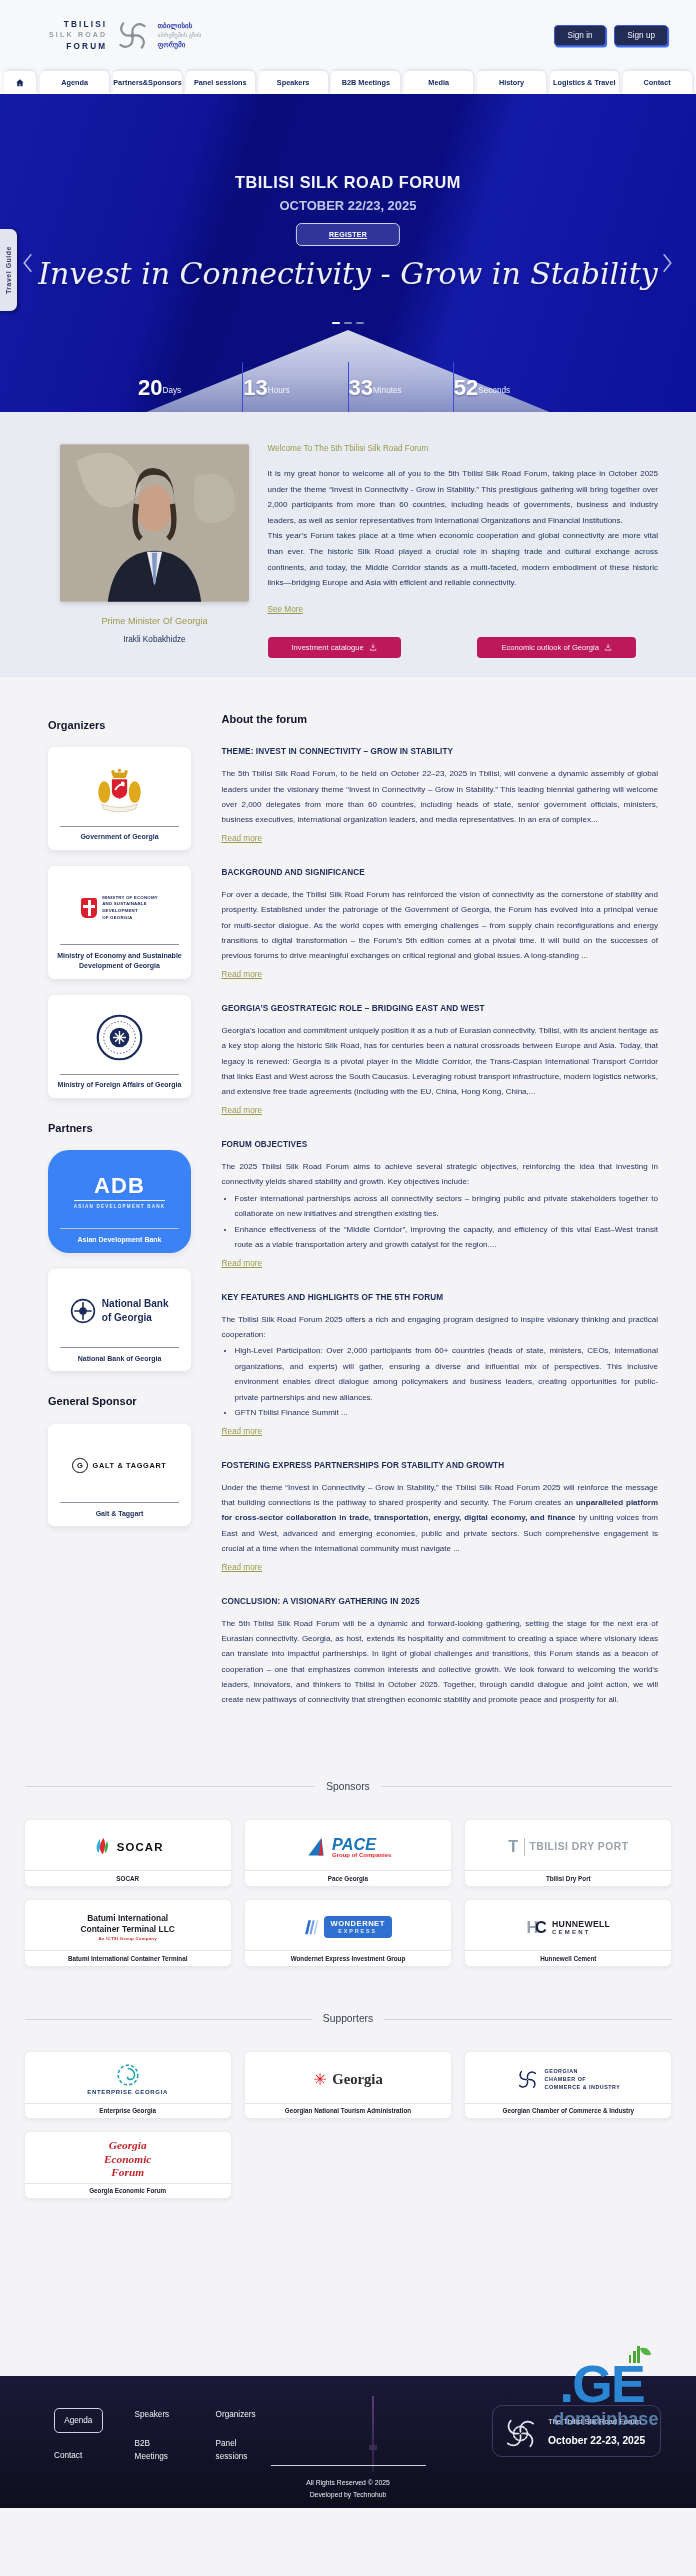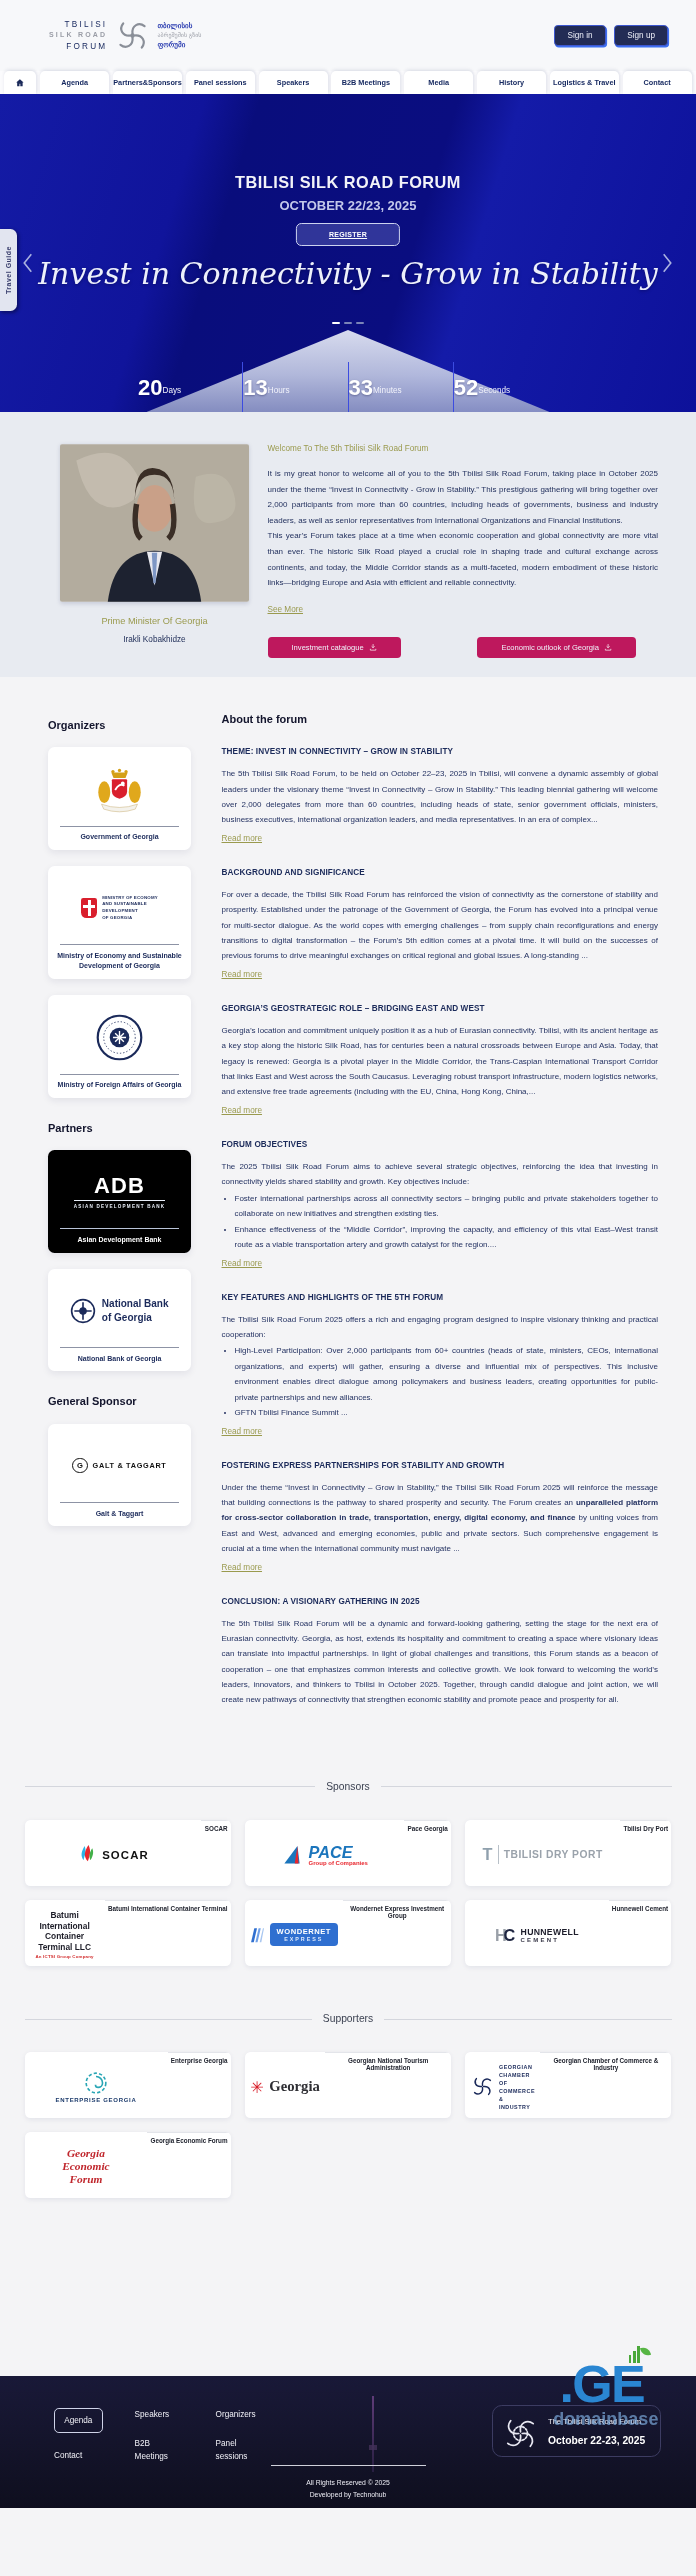--- a/index.html
+++ b/index.html
@@ -3,21 +3,21 @@
 <meta charset="utf-8">
 <style>
   * { margin:0; padding:0; box-sizing:border-box; }
   body { width:696px; margin:0 auto; background:#f4f4f6; font-family:"Liberation Sans", sans-serif; color:#1b2a5a; }
   .page { width:696px; overflow:hidden; position:relative; }
 
   
   .site-header { height:71px; background:#f7f8fa; display:flex; align-items:center; padding:0 28px 0 49px; }
   .logo { display:flex; align-items:center; gap:7.6px; cursor:pointer; }
   .logo-en { text-align:right; line-height:1.45; }
-  .logo-en .l1,.logo-en .l3 { font-size:8.2px; font-weight:400; letter-spacing:2.2px; color:#15265c; }
+  .logo-en .l1,.logo-en .l3 { font-size:8.2px; font-weight:700; letter-spacing:2.2px; color:#15265c; }
   .logo-en .l2 { font-size:7px; font-weight:600; letter-spacing:2.2px; color:#9a9da6; }
   .logo-mark { width:35px; height:35px; color:#8a8f98; }
   .logo-ka { line-height:1.5; }
   .logo-ka .k1,.logo-ka .k3 { font-size:7px; font-weight:700; color:#2b3db0; }
   .logo-ka .k2 { font-size:6px; color:#9a9da6; }
   .auth { margin-left:auto; display:flex; gap:8.7px; }
   .auth button { background:#232c55; color:#eef0fa; font-size:8.2px; padding:5.4px 12px; border:0.5px solid #3d57d0; border-radius:3.8px; box-shadow:1.1px 1.6px 0 0 #3d6ff0; cursor:pointer; font-family:inherit; }
 
   
   .nav-bar { height:23px; display:flex; gap:3.8px; padding:0 4.4px; background:#fbfbfd; }
@@ -62,21 +62,21 @@
 
   
   .main-content { background:#f4f4f6; display:flex; gap:30.5px; padding:36px 38px 16.3px 48px; }
   .sidebar { width:143px; flex:0 0 143px; }
   .side-heading { font-size:11px; font-weight:700; color:#12142c; margin:5.4px 0 16.3px; }
   .side-heading.later { margin-top:24px; }
   .org-card { background:#fff; border-radius:6.5px; box-shadow:0 2.2px 7.6px rgba(20,30,80,.08); padding:12px 8.7px 7.6px; text-align:center; margin-bottom:16.3px; cursor:pointer; }
   .card-logo { min-height:60px; display:flex; flex-direction:column; align-items:center; justify-content:center; gap:3.3px; }
   .card-divider { border-top:0.5px solid #8d93a5; margin:6.5px 3.3px 5.4px; }
   .card-caption { font-size:7px; font-weight:700; color:#1b2a5a; line-height:1.45; }
-  .org-card.navy { background:#000000; }
+  .org-card.navy { background:#3b82f6;border-radius:21px; }
   .org-card.navy .card-divider { border-top-color:#b9c4d8; }
   .org-card.navy .card-caption { color:#fff; }
   .adb-main { font-size:22px; font-weight:800; color:#fff; letter-spacing:1.1px; line-height:1; }
   .adb-sub { font-size:4.6px; font-weight:700; color:#e8eef8; letter-spacing:1.2px; border-top:0.5px solid #e8eef8; padding-top:2.7px; }
   .minlogo-row { display:flex; align-items:center; gap:4.9px; }
   .min-emblem { width:16.3px; height:20.7px; background:#d91f2d; border-radius:2.2px 2.2px 5.4px 5.4px; position:relative; }
   .min-emblem::before { content:""; position:absolute; left:6.5px; top:2.2px; width:3.3px; height:16.3px; background:#fff; }
   .min-emblem::after { content:""; position:absolute; left:2.2px; top:7px; width:12px; height:3.3px; background:#fff; }
   .min-text { text-align:left; font-size:4.4px; font-weight:700; color:#1b2a5a; line-height:1.5; letter-spacing:0.2px; }
   .nbg-row { display:flex; align-items:center; gap:5.4px; }
@@ -92,21 +92,21 @@
   .about-body, .about-bullets li { font-size:8px; line-height:1.92; color:#243262; text-align:justify; }
   .about-bullets { margin:1.1px 0 0 13px; }
   .read-more { display:inline-block; margin-top:6.5px; font-size:8.2px; color:#9a9a4e; text-decoration:underline; cursor:pointer; }
 
   
   .logo-grid-section { background:#f4f4f6; padding:32px 24.5px 15.2px; }
   .grid-heading { display:flex; align-items:center; gap:11px; }
   .grid-heading .line { flex:1; height:0.5px; background:#d4d6dd; }
   .grid-heading .label { font-size:10.3px; color:#3c4252; }
   .cards-grid { display:grid; grid-template-columns:repeat(3,1fr); gap:14px; margin-top:28px; }
-  .logo-card { background:#fff; border-radius:5.4px; box-shadow:0 1.6px 5.4px rgba(20,30,80,.07); height:66px; display:flex; flex-direction:row; overflow:hidden; cursor:pointer; }
+  .logo-card { background:#fff; border-radius:5.4px; box-shadow:0 1.6px 5.4px rgba(20,30,80,.07); height:66px; display:flex; flex-direction:column; overflow:hidden; cursor:pointer; }
   .logo-zone { flex:1; display:flex; align-items:center; justify-content:center; gap:5.4px; padding:3.3px 5.4px 0; }
   .caption-zone { border-top:0.5px solid #e3e5ea; padding:3.8px 3.3px; font-size:6.3px; font-weight:700; color:#20232e; text-align:center; }
   .socar-text { font-size:11.4px; font-weight:800; letter-spacing:1.1px; color:#111; }
   .pace-stack { text-align:left; }
   .pace-text { font-size:16.3px; font-weight:800; font-style:italic; color:#1b75bc; line-height:1; }
   .pace-sub { font-size:6px; font-weight:700; color:#e8262d; }
   .tdp-t { font-size:16.3px; font-weight:800; color:#8fa0ad; }
   .tdp-bar { width:0.5px; height:18.5px; background:#b8c0c8; }
   .tdp-text { font-size:10.3px; font-weight:700; color:#9aa2ab; letter-spacing:0.5px; }
   .bict-stack { text-align:center; }

